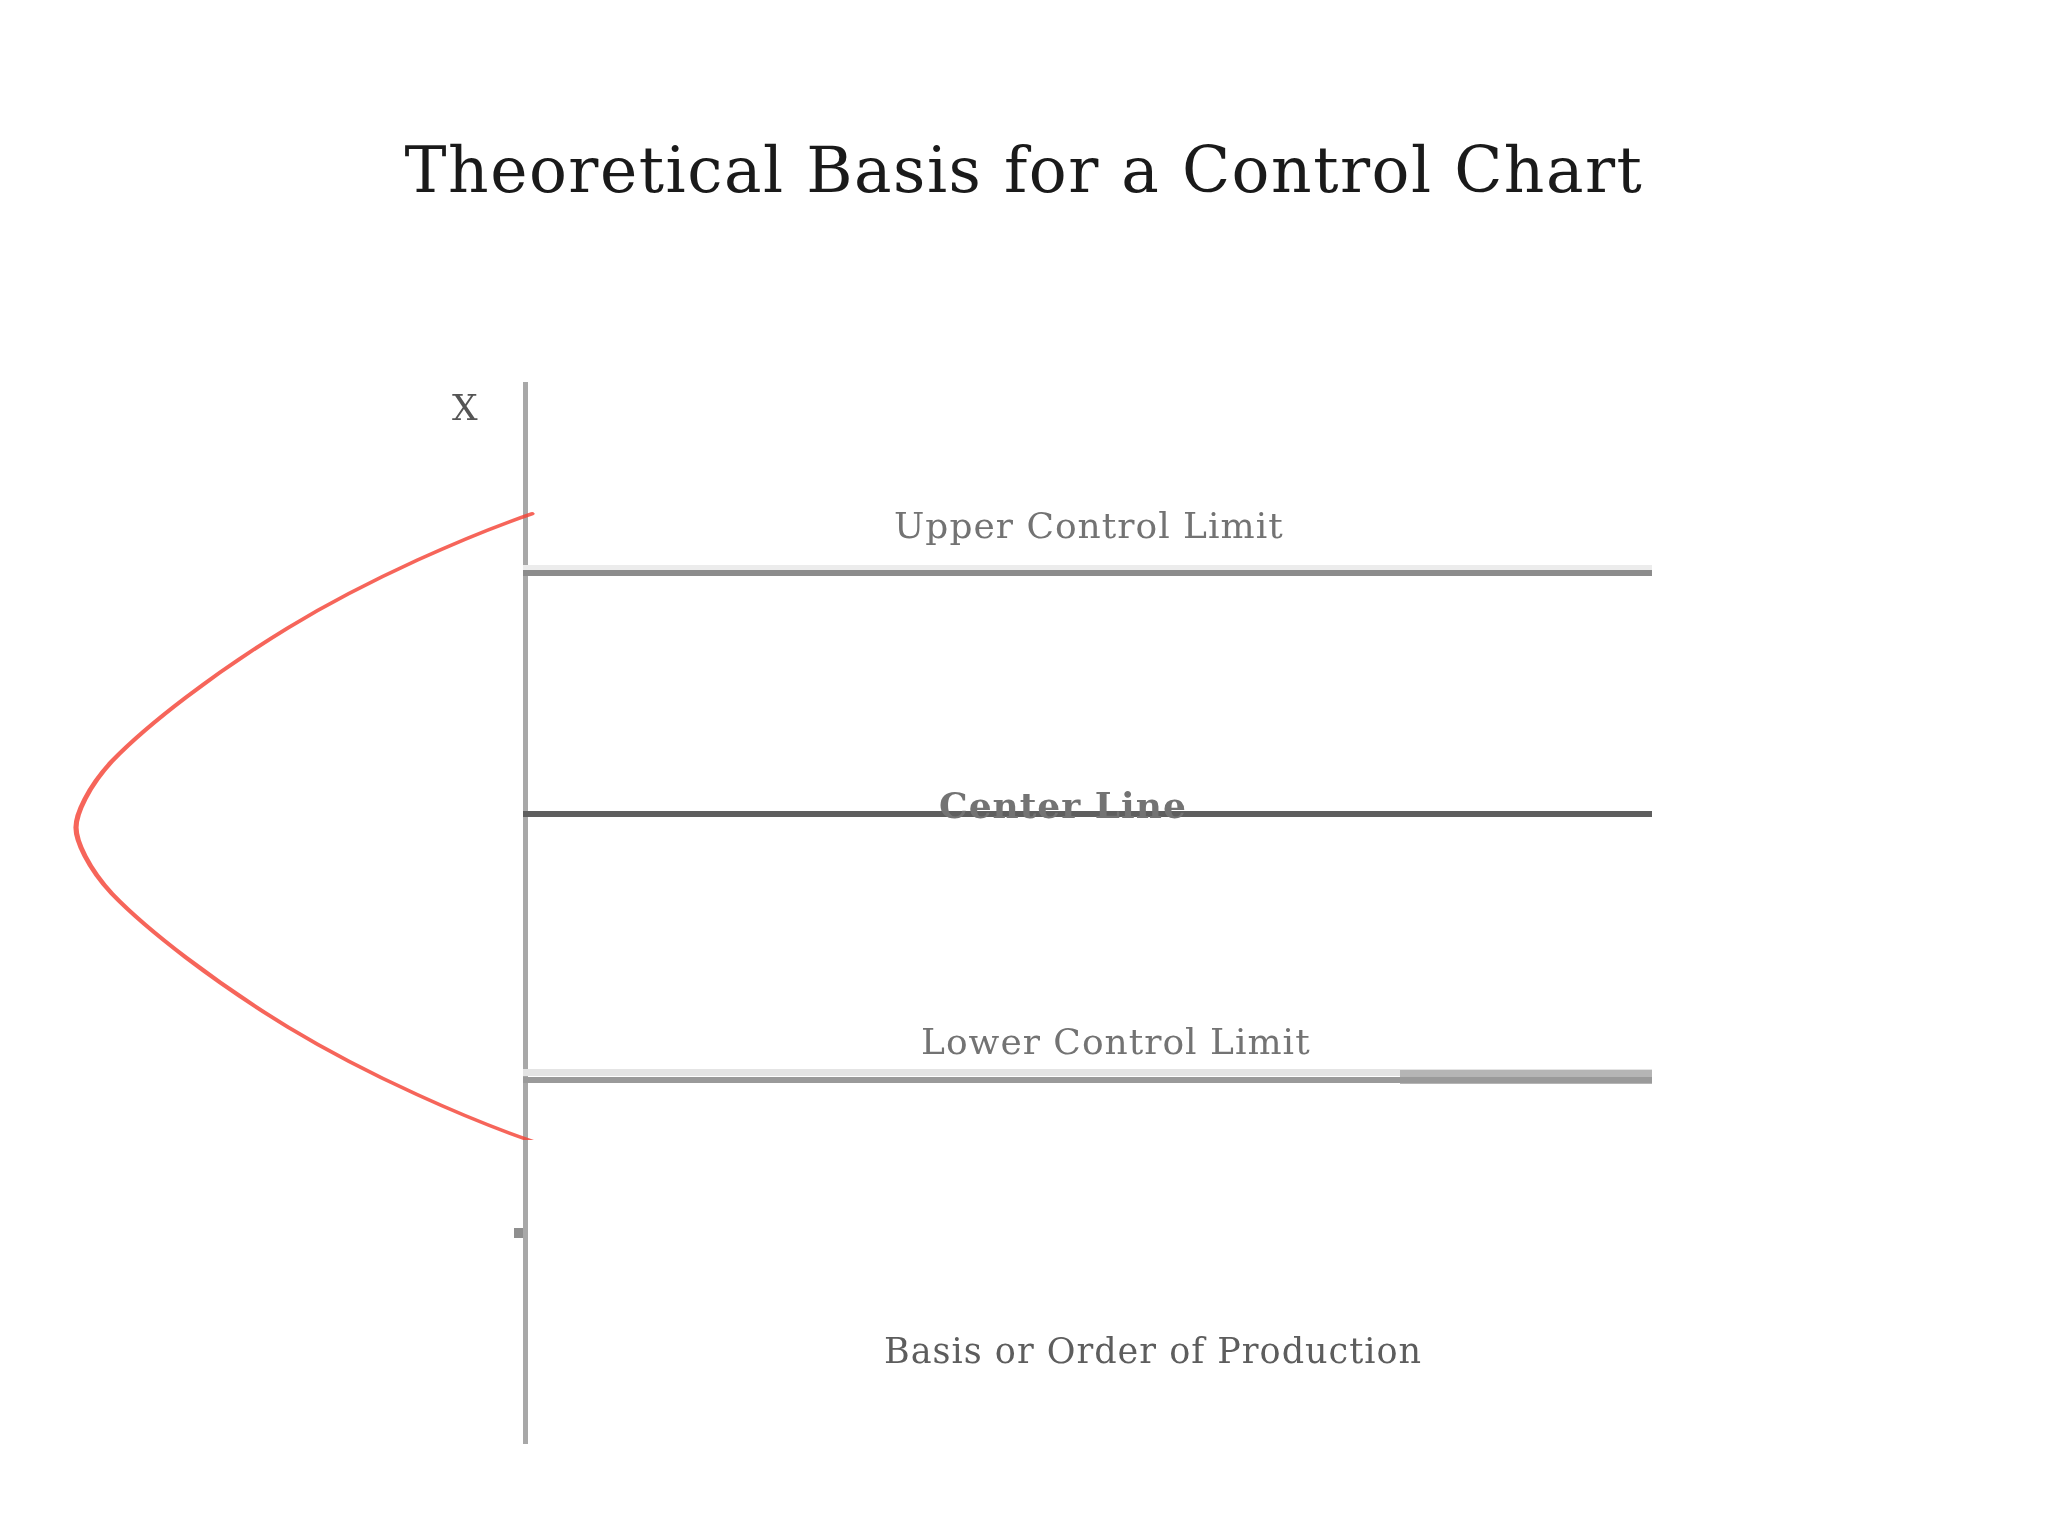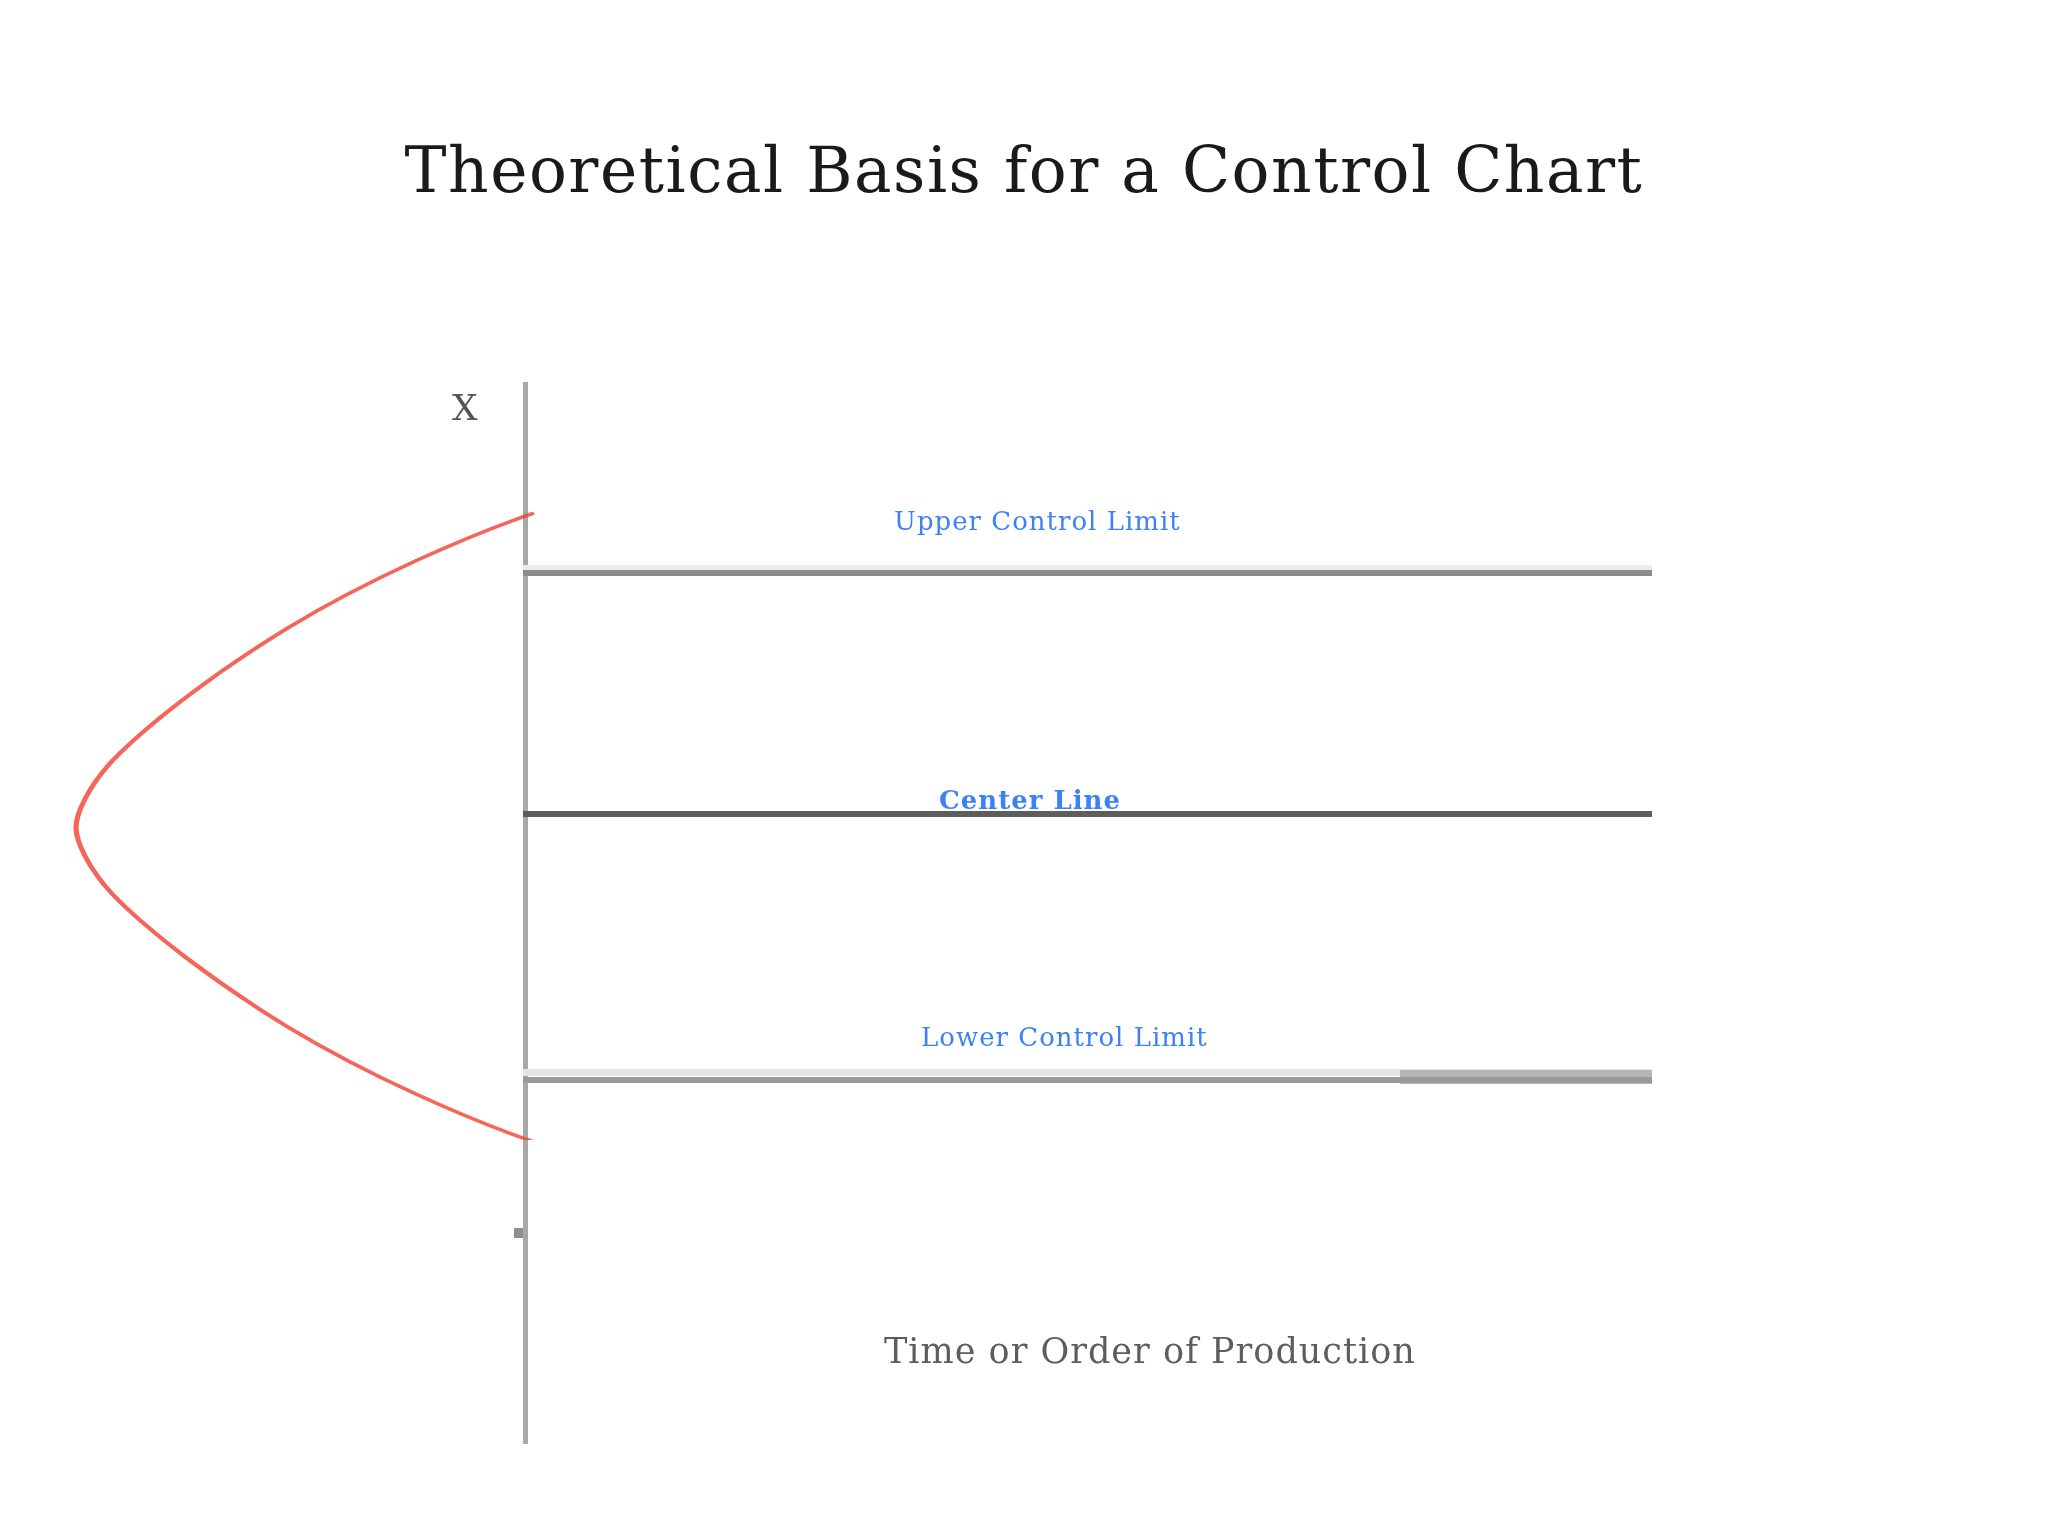--- a/index.html
+++ b/index.html
@@ -125,23 +125,23 @@
     top: 1077px;
     width: 365px;
     height: 6px;
     background: #9a9a9a;
   }
 
   
   .line-label {
     position: absolute;
     font-family: "DejaVu Serif", "Liberation Serif", serif;
-    font-size: 26px;
+    font-size: 36px;
     letter-spacing: 1px;
-    color: #3b82f6;
+    color: #737373;
     white-space: nowrap;
     line-height: 1;
   }
   #ucl-label  { left: 894px;  top: 508px; }
   #cl-label   { left: 939px;  top: 787px; font-weight: bold; }
   #lcl-label  { left: 921px;  top: 1024px; }
 
   #x-caption {
     position: absolute;
     left: 884px;
@@ -212,21 +212,21 @@
 
     <div id="center-line" class="limit-line"></div>
     <div id="cl-label" class="line-label">Center Line</div>
 
     <div id="lcl-line-shadow"></div>
     <div id="lcl-line-seg2"></div>
     <div id="lcl-line" class="limit-line"></div>
     <div id="lcl-line-seg2b"></div>
     <div id="lcl-label" class="line-label">Lower Control Limit</div>
 
-    <div id="x-caption">Time or Order of Production</div>
+    <div id="x-caption">Basis or Order of Production</div>
 
   </div>
 
   <div id="red-artifact"></div>
 
   <div id="page-number">5</div>
 
 </div>
 
 </body></html>

